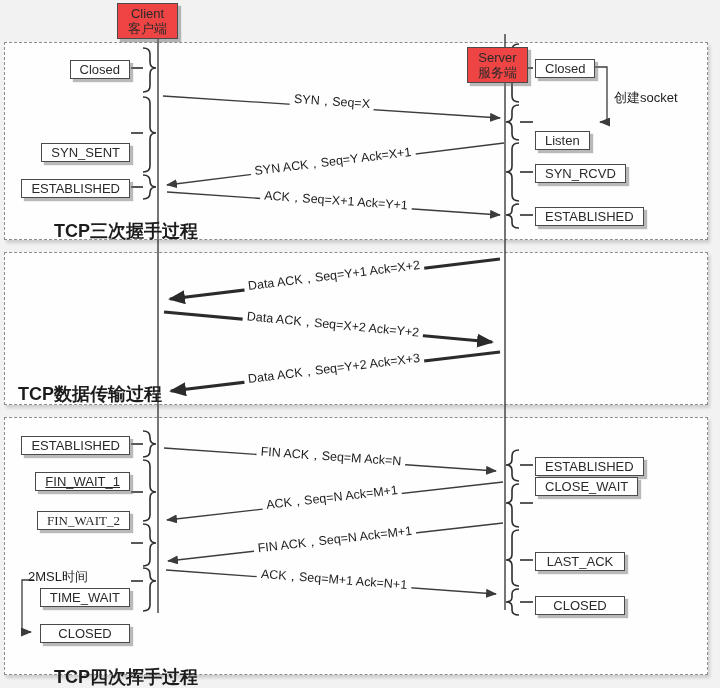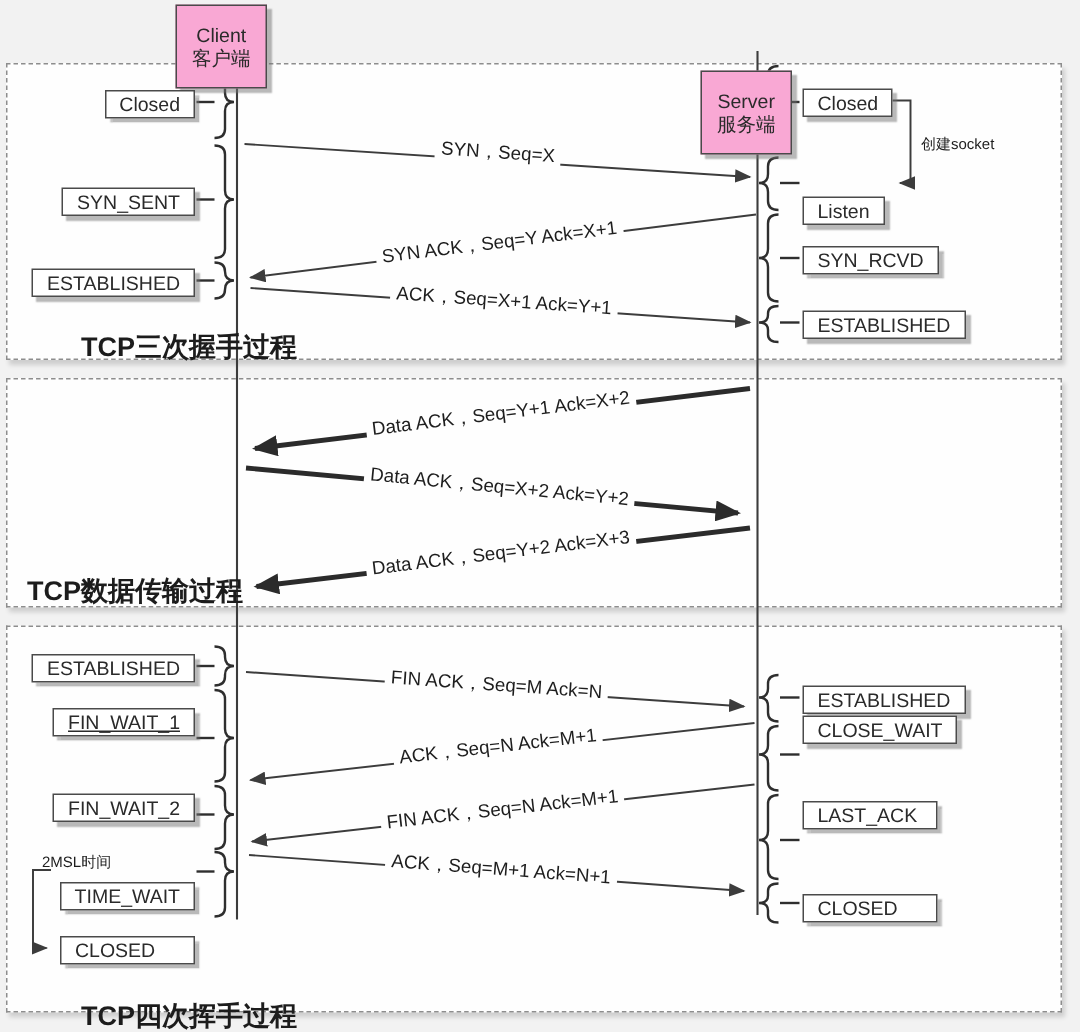--- a/index.html
+++ b/index.html
@@ -24,42 +24,42 @@
     white-space:nowrap;
   }
   svg.layer{position:absolute;left:0;top:0;}
   .statebox{
     position:absolute;
     background:#ffffff;
     border:1.5px solid #4a4a4a;
     box-shadow:3px 3px 1px rgba(115,115,115,.5);
     font-size:13px;color:#2a2a2a;
     height:17px;line-height:17px;
-    padding:0 9px;white-space:nowrap;
+    padding:0 9px;text-align:center;white-space:nowrap;
     box-sizing:content-box;
   }
   .client-col{right:590px;}
   .server-col{left:535px;}
   .wide{min-width:70px;}
   .actorbox{
     position:absolute;top:3px;
-    background:#f9a8d4;border:1.5px solid #4a4a4a;
+    background:#ef4444;border:1.5px solid #4a4a4a;
     box-shadow:3px 3px 1px rgba(115,115,115,.5);
     font-size:13px;line-height:15px;color:#2a2a2a;
-    text-align:center;padding:12px 10px;white-space:nowrap;
+    text-align:center;padding:2px 10px;white-space:nowrap;
   }
   .msg{
     position:absolute;
     transform:translate(-50%,-50%) rotate(var(--r,0deg));
     background:#fefefe;
     padding:0 4px;
     font-size:12.5px;color:#1d1d1d;white-space:nowrap;
   }
   .note{
-    position:absolute;font-size:10px;color:#1d1d1d;white-space:nowrap;
+    position:absolute;font-size:13px;color:#1d1d1d;white-space:nowrap;
     background:transparent;
   }
 </style>
 </head>
 <body>
 
 <div class="panel s1"></div>
 <div class="panel s2"></div>
 <div class="panel s3"></div>
 
@@ -139,35 +139,35 @@
 <div class="actorbox" style="left:117px;">
   <div>Client</div>
   <div>客户端</div>
 </div>
 <div class="actorbox" style="left:467px;margin-top:44px;">
   <div>Server</div>
   <div>服务端</div>
 </div>
 
 <div class="statebox client-col" style="top:60px;">Closed</div>
-<div class="statebox client-col" style="top:125px;">SYN_SENT</div>
+<div class="statebox client-col" style="top:143px;">SYN_SENT</div>
 <div class="statebox client-col" style="top:179px;">ESTABLISHED</div>
 <div class="statebox client-col" style="top:436px;">ESTABLISHED</div>
 <div class="statebox client-col" style="top:472px;text-decoration:underline;">FIN_WAIT_1</div>
-<div class="statebox client-col" style="top:529px;">FIN_WAIT_2</div>
+<div class="statebox client-col" style="top:511px;font-family:Liberation Serif, serif;">FIN_WAIT_2</div>
 <div class="statebox client-col" style="top:588px;">TIME_WAIT</div>
 <div class="statebox client-col wide" style="top:624px;">CLOSED</div>
 
 <div class="statebox server-col" style="top:59px;">Closed</div>
 <div class="statebox server-col" style="top:131px;">Listen</div>
 <div class="statebox server-col" style="top:164px;">SYN_RCVD</div>
 <div class="statebox server-col" style="top:207px;">ESTABLISHED</div>
 <div class="statebox server-col" style="top:457px;">ESTABLISHED</div>
 <div class="statebox server-col" style="top:477px;">CLOSE_WAIT</div>
-<div class="statebox server-col wide" style="top:534px;">LAST_ACK</div>
+<div class="statebox server-col wide" style="top:552px;">LAST_ACK</div>
 <div class="statebox server-col wide" style="top:596px;">CLOSED</div>
 
 <div class="msg" style="left:332px;top:102px;--r:4deg;">SYN，Seq=X</div>
 <div class="msg" style="left:333px;top:162px;--r:-7deg;">SYN ACK，Seq=Y Ack=X+1</div>
 <div class="msg" style="left:336px;top:201px;--r:4deg;">ACK，Seq=X+1 Ack=Y+1</div>
 <div class="msg" style="left:334px;top:276px;--r:-7deg;">Data ACK，Seq=Y+1 Ack=X+2</div>
 <div class="msg" style="left:333px;top:325px;--r:5.5deg;">Data ACK，Seq=X+2 Ack=Y+2</div>
 <div class="msg" style="left:334px;top:369px;--r:-7deg;">Data ACK，Seq=Y+2 Ack=X+3</div>
 <div class="msg" style="left:331px;top:457px;--r:4deg;">FIN ACK，Seq=M Ack=N</div>
 <div class="msg" style="left:332px;top:498px;--r:-6.5deg;">ACK，Seq=N Ack=M+1</div>

